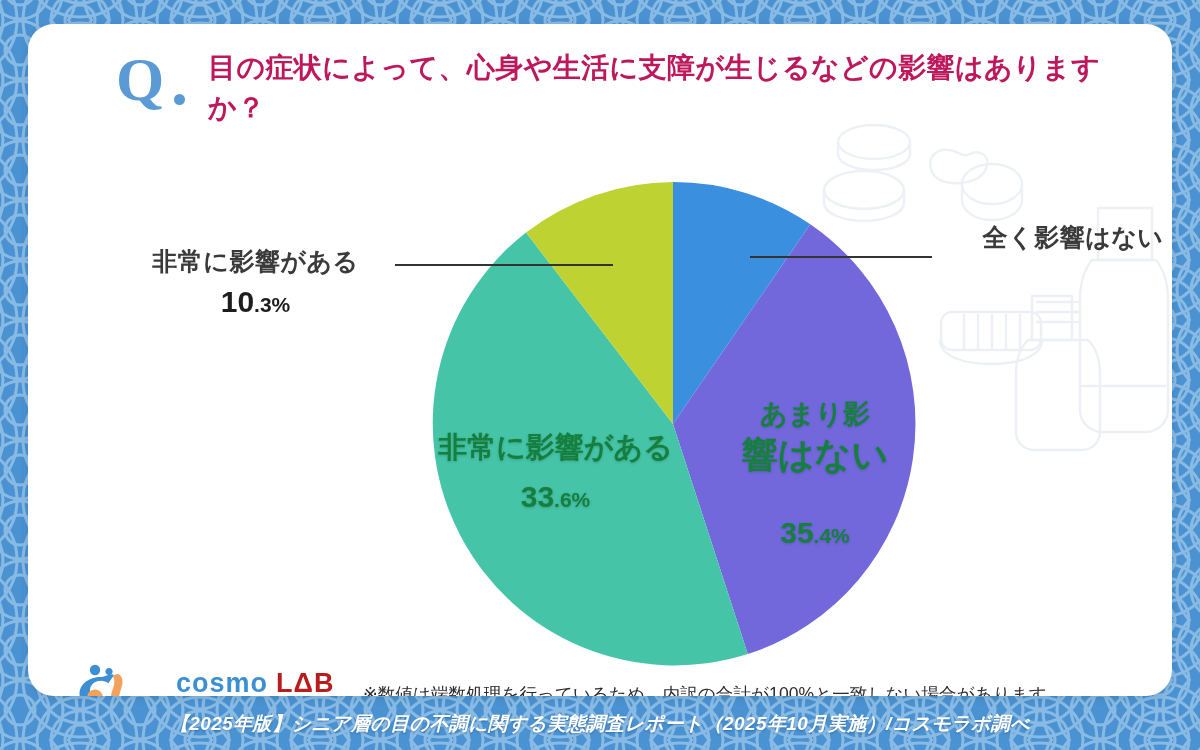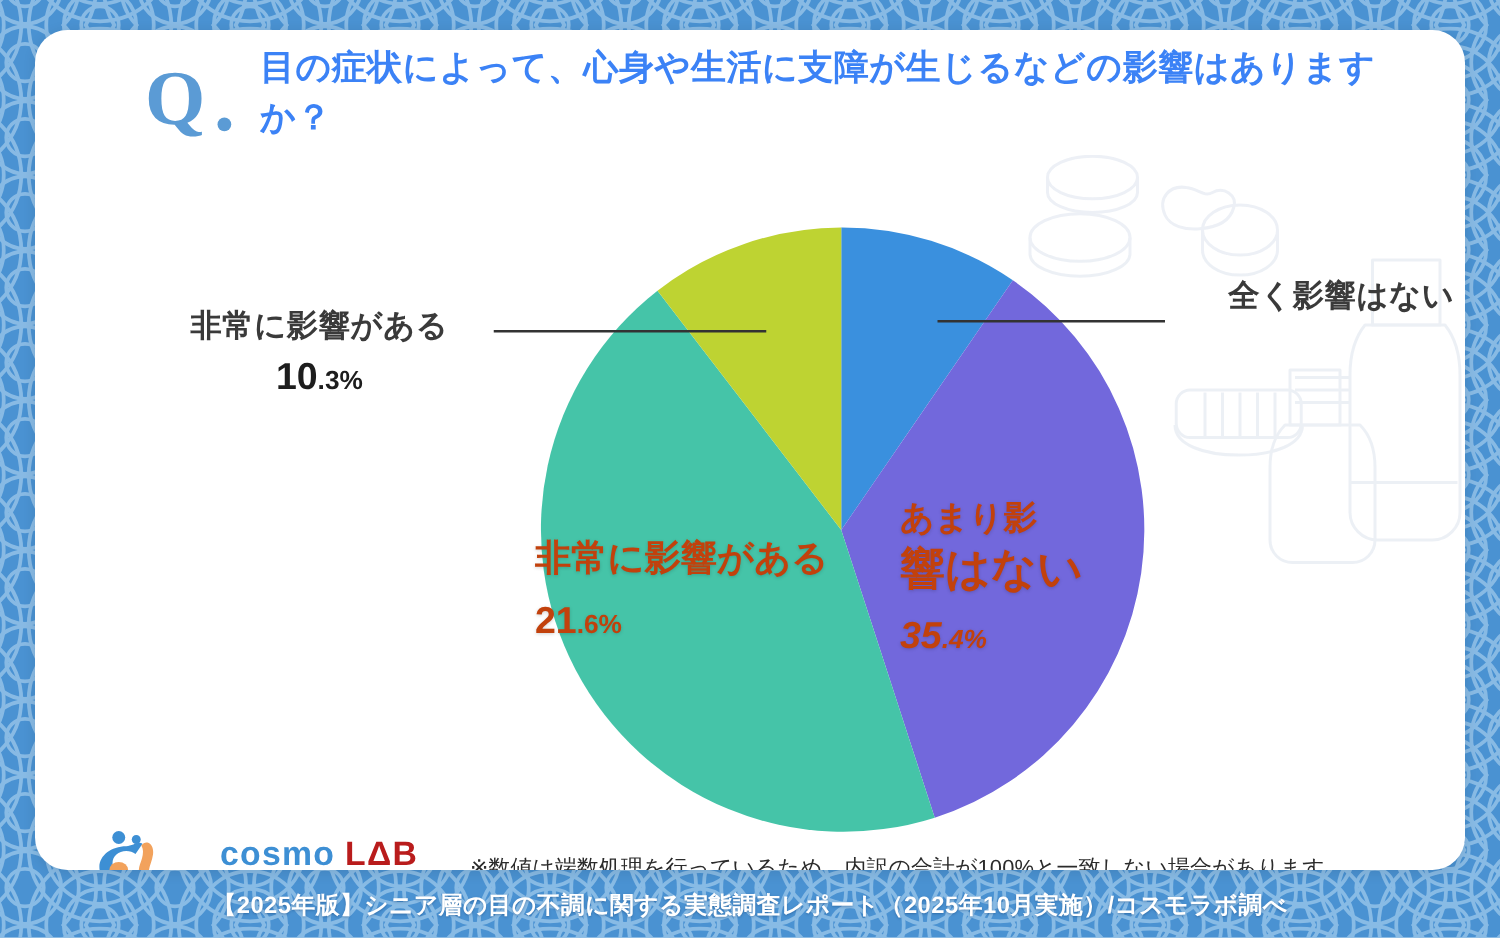--- a/index.html
+++ b/index.html
@@ -19,63 +19,64 @@
   }
   
   #header{position:absolute;left:0;top:0;width:100%;height:130px;}
   #q-mark{
     position:absolute;left:88px;top:22px;width:70px;height:66px;
     color:#5b9bd5;font-family:"Liberation Serif","DejaVu Serif",serif;
     font-size:62px;font-weight:700;line-height:66px;letter-spacing:-2px;
   }
   #q-dot{position:absolute;left:146px;top:70px;width:11px;height:11px;border-radius:50%;background:#5b9bd5;}
   #question-title{
-    position:absolute;left:180px;top:10px;width:900px;
-    font-size:28px;font-weight:700;color:#3b82f6;line-height:1.42;
+    position:absolute;left:180px;top:24px;width:900px;
+    font-size:28px;font-weight:700;color:#be185d;line-height:1.42;
     letter-spacing:.4px;
   }
   
   #decor{position:absolute;right:0;top:100px;width:360px;height:330px;opacity:.38;}
   
   #pie-wrap{position:absolute;left:0;top:0;width:100%;height:100%;}
   #pie-svg{position:absolute;left:347px;top:110px;}
   .slice-label{
-    position:absolute;color:#c2410c;font-weight:700;text-align:left;
+    position:absolute;color:#15803d;font-weight:700;text-align:center;
     text-shadow:0 1px 3px rgba(0,0,0,.18);line-height:1.3;
   }
   .slice-label .pct{display:block;margin-top:10px;}
   .pct .big{font-size:30px;}
   .pct .small{font-size:21px;}
   .pct .sym{font-size:21px;}
   
   .outside-label{position:absolute;color:#3a3a3a;font-weight:700;text-align:center;line-height:1.25;}
   .outside-label .name{font-size:25px;display:block;letter-spacing:.5px;}
   .outside-label .pct{display:block;margin-top:6px;color:#1d1d1d;}
   .outside-label .pct .big{font-size:30px;}
   .outside-label .pct .small{font-size:21px;}
   .leader{position:absolute;height:0;border-top:2px solid #333;}
   
   #footnote{
-    position:absolute;left:348px;top:658px;width:812px;
+    position:absolute;left:335px;top:658px;width:812px;
     font-size:17.5px;color:#2b2b2b;font-weight:500;letter-spacing:.1px;
   }
   
   #logo{position:absolute;left:43px;top:640px;width:250px;height:48px;}
   #logo-text{position:absolute;left:105px;top:4px;font-size:27px;font-weight:700;letter-spacing:1px;}
   #logo-text .cosmo{color:#3d8fd4;}
   #logo-text .lab{color:#b91c1c;margin-left:8px;}
   
   #banner{
     position:absolute;left:0;bottom:0;width:1200px;height:52px;overflow:hidden;
   }
   #banner-text{
     position:absolute;left:0;top:0;width:1200px;height:52px;
     display:flex;align-items:center;justify-content:center;
     color:#ffffff;font-size:19px;font-weight:700;letter-spacing:.4px;
     text-shadow:0 1px 2px rgba(0,40,90,.35);
+    font-style:italic;
   }
 </style>
 </head>
 <body>
 
 <div id="bg-waves">
   <svg class="wave-layer" width="1280" height="830" viewBox="0 0 1280 830" xmlns="http://www.w3.org/2000/svg">
     <defs>
       <pattern id="seigaiha" x="0" y="0" width="120" height="60" patternUnits="userSpaceOnUse">
         <g fill="none" stroke="#bcdcf4" stroke-width="3">
@@ -143,28 +144,28 @@
       <path fill="#7268dc" d="M298 290 L435.3 90.2 A242 242 0 0 1 372.8 520.1 Z"></path>
 
       <path fill="#45c4a8" d="M298 290 L372.8 520.1 A242 242 0 0 1 151.0 98.5 Z"></path>
 
       <path fill="#bed332" d="M298 290 L151.0 98.5 A242 242 0 0 1 298 48 Z"></path>
     </svg>
 
     <div class="slice-label" style="left:400px;top:405px;width:255px;">
       <span style="font-size:29px;">非常に影響がある</span>
       <span class="pct">
-        <span class="big">21</span><span class="small">.6</span><span class="sym">%</span>
+        <span class="big">33</span><span class="small">.6</span><span class="sym">%</span>
       </span>
     </div>
 
     <div class="slice-label" style="left:692px;top:373px;width:190px;">
       <span style="font-size:27px;display:block;">あまり影</span>
       <span style="font-size:36px;display:block;">響はない</span>
-      <span class="pct" style="margin-top:10px;font-style:italic;">
+      <span class="pct" style="margin-top:34px;">
         <span class="big">35</span><span class="small">.4</span><span class="sym">%</span>
       </span>
     </div>
 
     <div class="outside-label" style="left:95px;top:222px;width:265px;">
       <span class="name">非常に影響がある</span>
       <span class="pct">
         <span class="big">10</span><span class="small">.3</span><span class="small">%</span>
       </span>
     </div>

